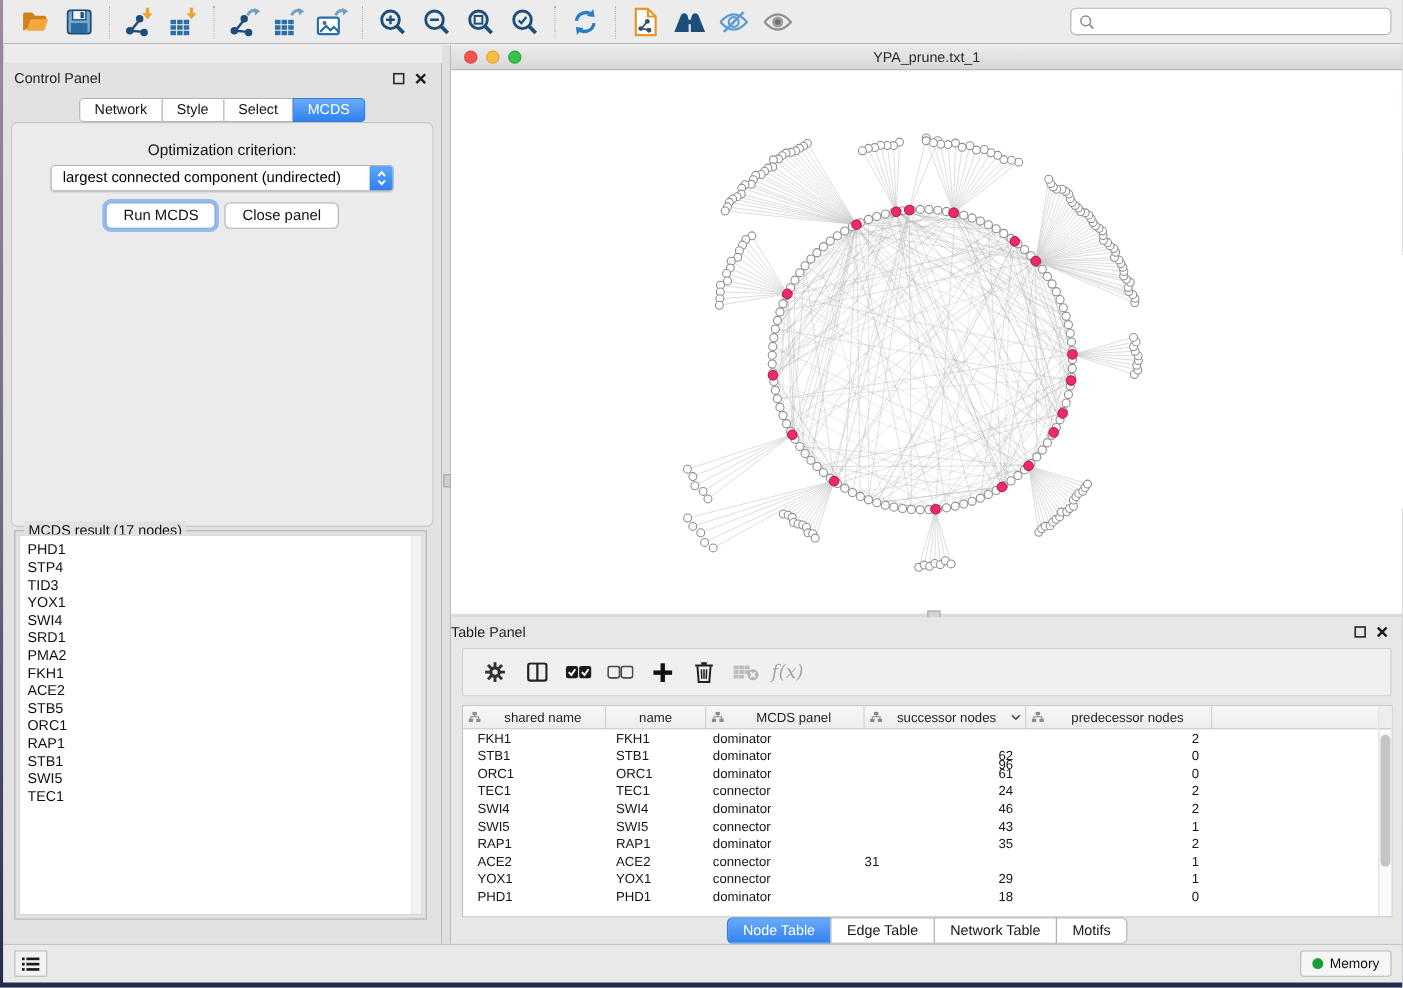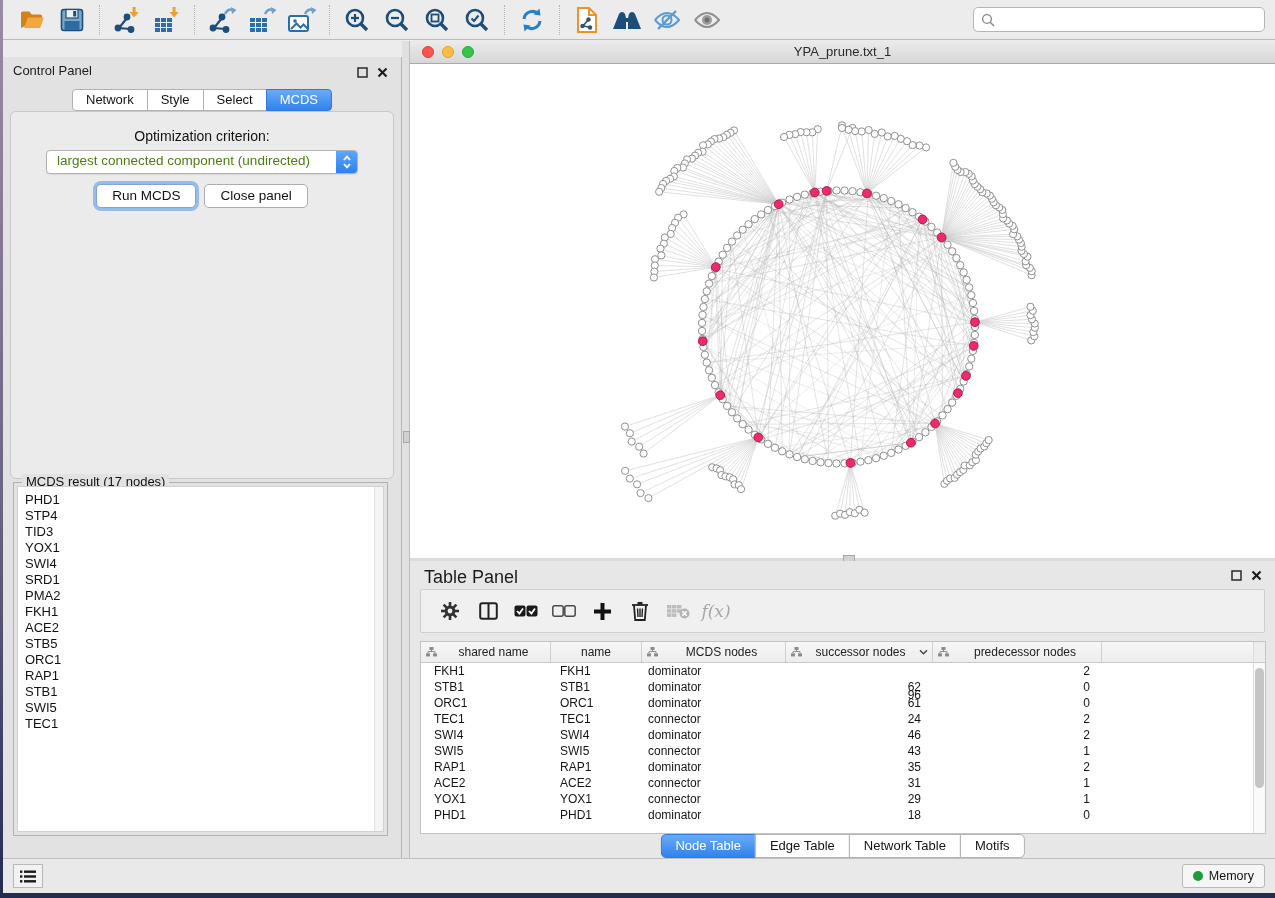--- a/index.html
+++ b/index.html
@@ -25,21 +25,21 @@
   .seg{display:inline-flex;}
   .seg-tab{background:#fff;border:1px solid #b1b1b1;margin-left:-1px;padding:2px 13px 3px 13px;font-size:13px;color:#141414;white-space:nowrap;}
   .seg-tab:first-child{border-radius:4px 0 0 4px;margin-left:0;}
   .seg-tab:last-child{border-radius:0 4px 4px 0;}
   .seg-tab.selected{background:linear-gradient(#6aabf8,#3082ed);border-color:#2d7ae0;color:#fff;}
   .cp-tabs{position:absolute;top:32px;left:50%;transform:translateX(-50%);}
   .cp-inner{position:absolute;left:7px;right:7px;top:54px;height:366px;background:#ebebeb;border:1px solid #c8c8c8;border-radius:6px;}
   .opt-label{position:absolute;top:16px;left:0;right:0;text-align:center;font-size:14px;color:#111;}
   .selectbox{position:absolute;top:38px;left:50%;transform:translateX(-50%);width:312px;height:24px;background:#fff;
     border:1px solid #b3b3b3;border-radius:4px;display:flex;box-sizing:border-box;box-shadow:0 1px 1px rgba(0,0,0,.08);}
-  .select-value{flex:1;font-size:13.5px;color:#4d7c0f;padding:2px 0 0 10px;white-space:nowrap;overflow:hidden;}
+  .select-value{flex:1;font-size:13.5px;color:#000000;padding:2px 0 0 10px;white-space:nowrap;overflow:hidden;}
   .select-stepper{width:21px;border-radius:0 3px 3px 0;background:linear-gradient(#5da8fa,#2f7ef0);display:flex;align-items:center;justify-content:center;}
   .btn-row{position:absolute;top:72px;left:0;right:0;display:flex;justify-content:center;gap:8px;}
   .aqua-btn{background:#fff;border:1px solid #adadad;border-radius:5px;padding:3px 15px 4px 15px;font-size:13.5px;color:#111;font-family:inherit;}
   .aqua-btn.focused{box-shadow:0 0 0 3px rgba(106,163,233,.65);border-color:#7aa6df;}
   .groupbox{position:absolute;left:10px;right:13px;top:425px;bottom:22px;border:1px solid #b2b2b2;}
   .groupbox-title{position:absolute;top:-9px;left:8px;background:#e2e2e2;padding:0 4px;font-size:13px;color:#111;}
   .listbox{position:absolute;inset:3px;background:#fff;border:1px solid #d2d2d2;overflow:hidden;}
   .listbox-scroll{position:absolute;top:0;bottom:0;right:0;width:8px;background:#f4f4f4;border-left:1px solid #e3e3e3;}
   .list-item{font-size:13px;line-height:16px;padding-left:7px;color:#111;}
   .list-pad{height:5px;}
@@ -57,21 +57,21 @@
   .traffic{position:absolute;top:5px;width:12px;height:12px;border-radius:50%;box-sizing:border-box;}
   .t-red{left:12px;background:#fc5550;border:1px solid #de3c38;}
   .t-yellow{left:32px;background:#fdbd40;border:1px solid #dda133;}
   .t-green{left:52px;background:#35c649;border:1px solid #28a53b;}
   .nw-title{position:absolute;left:0;right:0;top:0;line-height:22px;text-align:center;font-size:13px;color:#2a2a2a;}
   .nw-canvas{position:absolute;left:0;right:0;top:23px;bottom:0;background:#fff;}
   .nw-canvas svg{display:block;width:100%;height:100%;}
 
   
   .table-panel{position:absolute;left:407px;right:0;top:561px;height:297px;background:#e7e7e7;}
-  .tp-title{position:absolute;left:14px;top:6px;font-size:18px;color:#1c1c1c;}
+  .tp-title{position:absolute;left:0;top:6px;font-size:13px;color:#1c1c1c;}
   .tp-toolbar{position:absolute;left:10px;right:10px;top:28px;height:44px;background:#f0f0f0;border:1px solid #cfcfcf;
     border-radius:2px;display:flex;align-items:center;padding-left:16px;box-sizing:border-box;}
   .tp-tool{width:26px;height:26px;display:flex;align-items:center;justify-content:center;margin-right:12px;flex:0 0 auto;}
   .fx{font-family:"DejaVu Serif",serif;font-style:italic;font-size:17px;color:#a6a6a6;}
   .datatable{position:absolute;left:10px;right:9px;top:80px;height:193px;background:#fff;border:1px solid #c3c3c3;overflow:hidden;box-sizing:border-box;}
   .thead{display:flex;height:20px;background:linear-gradient(#f7f7f7,#ededed);border-bottom:1px solid #c9c9c9;}
   .th{display:flex;align-items:center;border-right:1px solid #cfcfcf;box-sizing:border-box;font-size:12px;color:#222;position:relative;}
   .th .th-label{flex:1;text-align:center;white-space:nowrap;overflow:hidden;}
   .th .h-icon{margin-left:5px;flex:0 0 auto;}
   .tr{display:flex;height:16px;align-items:center;}
@@ -1086,21 +1086,21 @@
             </div>
             <div class="th" style="width: 144px;">
               <svg class="h-icon" width="11" height="10" viewBox="0 0 11 10">
                 <g fill="#8a8a8a">
                   <rect x="3.5" y="0" width="4" height="3"></rect>
                   <rect x="0" y="6.4" width="4" height="3"></rect>
                   <rect x="7" y="6.4" width="4" height="3"></rect>
                 </g>
                 <path d="M5.5 3 v1.6 M2 6.4 V4.6 h7 v1.8" stroke="#8a8a8a" stroke-width="1" fill="none"></path>
               </svg>
-              <span class="th-label">MCDS nodes</span>
+              <span class="th-label">MCDS panel</span>
             </div>
             <div class="th" style="width: 147px;">
               <svg class="h-icon" width="11" height="10" viewBox="0 0 11 10">
                 <g fill="#8a8a8a">
                   <rect x="3.5" y="0" width="4" height="3"></rect>
                   <rect x="0" y="6.4" width="4" height="3"></rect>
                   <rect x="7" y="6.4" width="4" height="3"></rect>
                 </g>
                 <path d="M5.5 3 v1.6 M2 6.4 V4.6 h7 v1.8" stroke="#8a8a8a" stroke-width="1" fill="none"></path>
               </svg>
@@ -1168,21 +1168,21 @@
               <div class="td" style="width: 130px; text-align: left; padding-left: 13px;">RAP1</div>
               <div class="td" style="width: 91px; text-align: left; padding-left: 9px;">RAP1</div>
               <div class="td" style="width: 144px; text-align: left; padding-left: 6px;">dominator</div>
               <div class="td" style="width: 147px; text-align: right; padding-right: 12px;">35</div>
               <div class="td" style="width: 169px; text-align: right; padding-right: 12px;">2</div>
             </div>
             <div class="tr">
               <div class="td" style="width: 130px; text-align: left; padding-left: 13px;">ACE2</div>
               <div class="td" style="width: 91px; text-align: left; padding-left: 9px;">ACE2</div>
               <div class="td" style="width: 144px; text-align: left; padding-left: 6px;">connector</div>
-              <div class="td" style="width: 147px; text-align: right; padding-right: 12px;">31</div>
+              <div class="td" style="width: 147px; text-align: left; padding-right: 12px;">31</div>
               <div class="td" style="width: 169px; text-align: right; padding-right: 12px;">1</div>
             </div>
             <div class="tr">
               <div class="td" style="width: 130px; text-align: left; padding-left: 13px;">YOX1</div>
               <div class="td" style="width: 91px; text-align: left; padding-left: 9px;">YOX1</div>
               <div class="td" style="width: 144px; text-align: left; padding-left: 6px;">connector</div>
               <div class="td" style="width: 147px; text-align: right; padding-right: 12px;">29</div>
               <div class="td" style="width: 169px; text-align: right; padding-right: 12px;">1</div>
             </div>
             <div class="tr">

